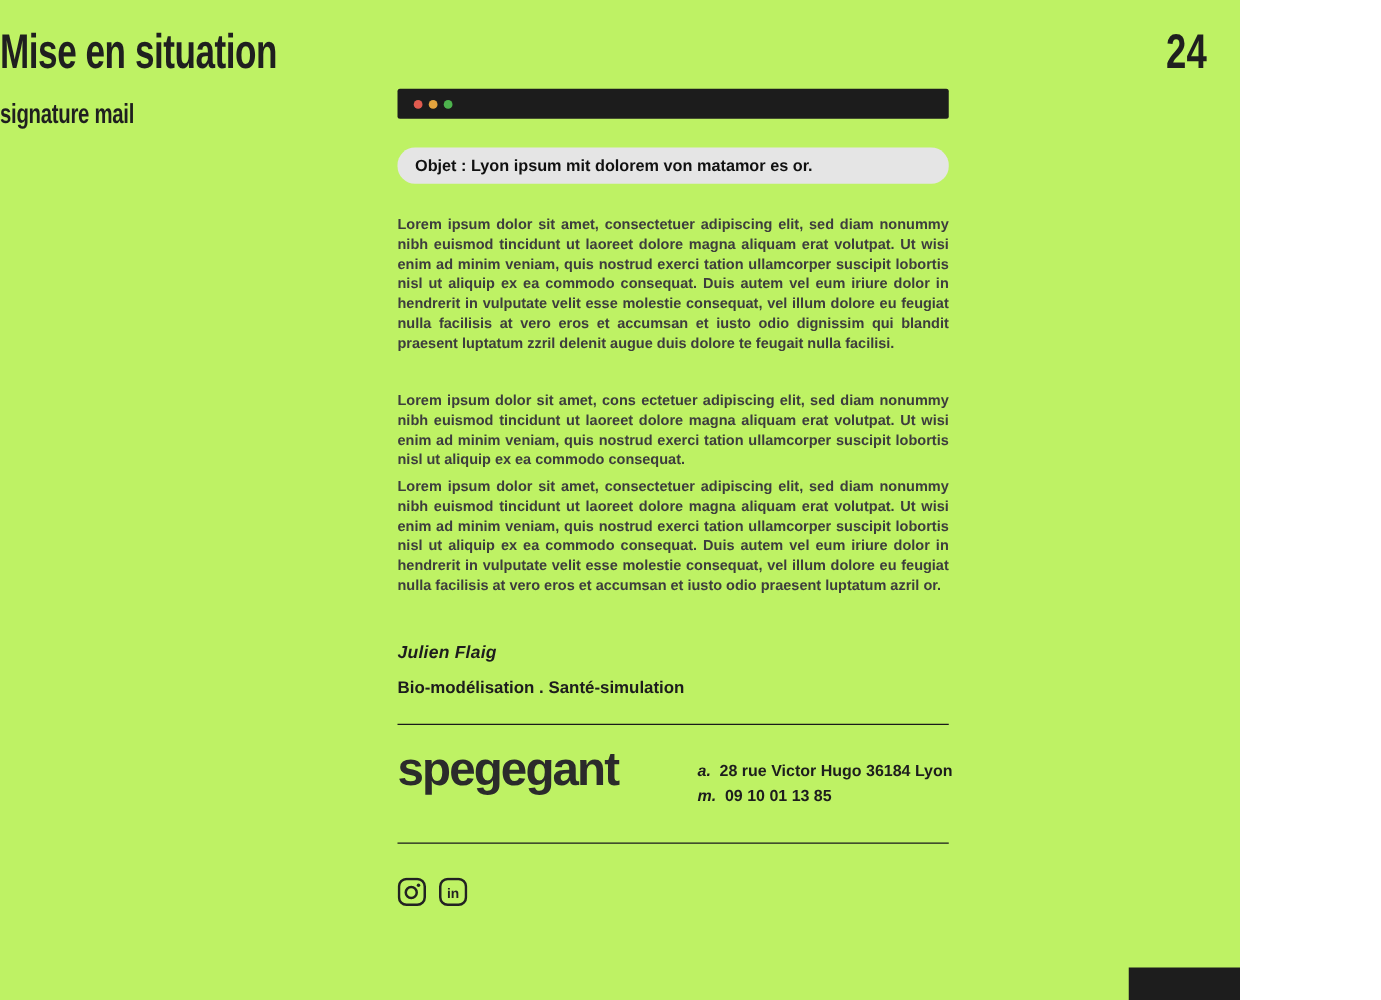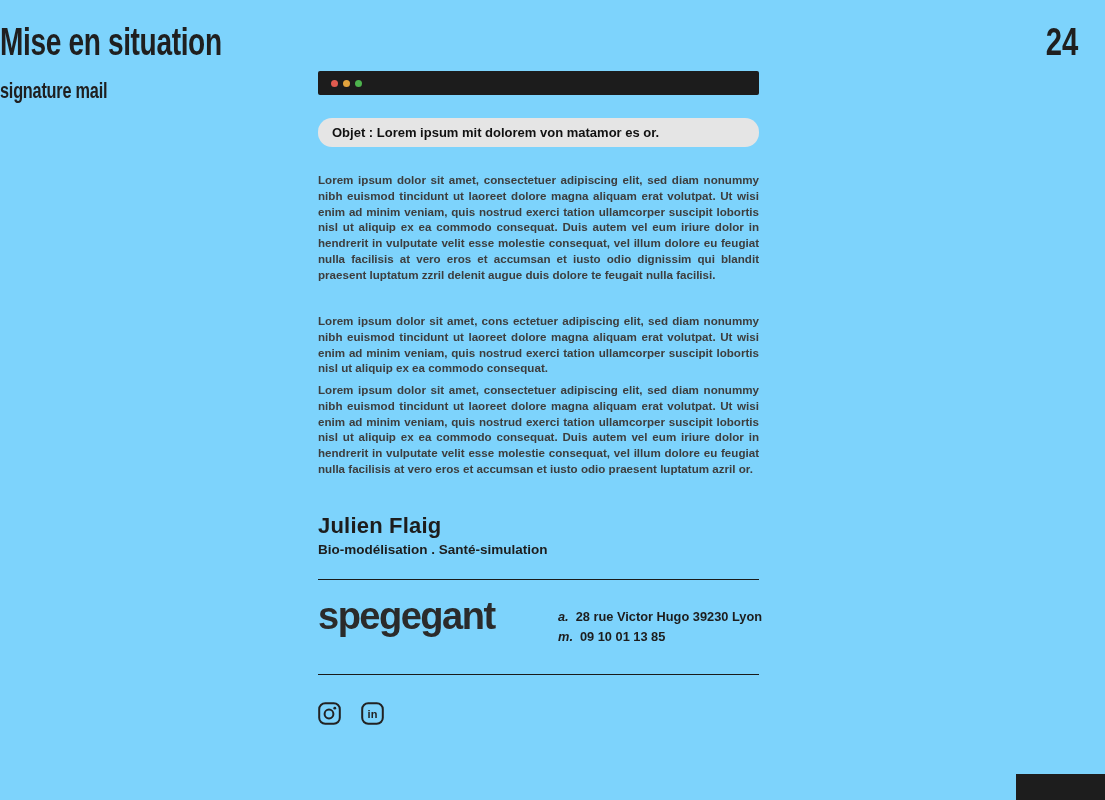--- a/index.html
+++ b/index.html
@@ -1,20 +1,20 @@
 <!DOCTYPE html>
 <html><head>
 <meta charset="utf-8">
 <style>
   * { margin:0; padding:0; box-sizing:border-box; }
   html,body { background:#ffffff; }
   body { font-family:"Liberation Sans", sans-serif; }
   .page {
-    position:relative; width:1105px; height:800px;
-    background:#7dd3fc; overflow:hidden;
+    position:relative; width:992px; height:800px;
+    background:#bef264; overflow:hidden;
   }
 
   
   .page-title {
     position:absolute; left:0; top:20px;
     font-size:39px; font-weight:800; color:#1f1f1f;
     letter-spacing:-0.5px; white-space:nowrap;
     transform:scaleX(0.72); transform-origin:left top;
   }
   .page-number {
@@ -54,21 +54,21 @@
     font-size:11.6px; line-height:15.8px; color:#3d3d3d;
     text-align:justify;
     font-weight:bold;
   }
   .para-1 { top:101px; }
   .para-2 { top:230px;margin-top:12px; }
   .para-3 { top:311px; }
 
   .sig-name {
     position:absolute; left:0; top:442px;
-    font-size:22px; font-weight:700; color:#1d1d1d; letter-spacing:0.2px;
+    font-size:14px; font-weight:700; color:#1d1d1d; letter-spacing:0.2px;font-style:italic;
   }
   .sig-role {
     position:absolute; left:0; top:471px;
     font-size:13.5px; font-weight:700; color:#1d1d1d;
   }
   .rule { position:absolute; left:0; width:441px; border-top:1.5px solid #1a1a1a; }
   .rule-1 { top:508px; }
   .rule-2 { top:603px; }
 
   .brand {
@@ -76,21 +76,21 @@
     font-size:38px; font-weight:800; color:#2b2b2b;
     letter-spacing:-1.5px; line-height:1.1; white-space:nowrap;
   }
   .contact { position:absolute; left:240px; top:536px; width:201px; }
   .contact-row {
     font-size:12.8px; font-weight:700; color:#1d1d1d;
     line-height:20px; white-space:nowrap;
   }
   .contact-label { font-style:italic; font-weight:700; margin-right:7px; }
 
-  .social-row { position:absolute; left:0; top:631px; display:flex; gap:20px; }
+  .social-row { position:absolute; left:0; top:631px; display:flex; gap:10px; }
   .social-btn { width:23px; height:23px; display:block; cursor:pointer; }
 
   
   .corner-block {
     position:absolute; right:0; bottom:0; width:89px; height:26px;
     background:#1d1d1d;
   }
 </style>
 </head>
 <body>
@@ -103,39 +103,39 @@
 
   <div class="email-window">
 
     <div class="titlebar">
       <span class="dot dot-close"></span>
       <span class="dot dot-min"></span>
       <span class="dot dot-zoom"></span>
     </div>
 
     <div class="subject-bar">
-      <span>Objet : Lorem ipsum mit dolorem von matamor es or.</span>
+      <span>Objet : Lyon ipsum mit dolorem von matamor es or.</span>
     </div>
 
     <div class="mail-body">
       <p class="para-1">Lorem ipsum dolor sit amet, consectetuer adipiscing elit, sed diam nonummy nibh euismod tincidunt ut laoreet dolore magna aliquam erat volutpat. Ut wisi enim ad minim veniam, quis nostrud exerci tation ullamcorper suscipit lobortis nisl ut aliquip ex ea commodo consequat. Duis autem vel eum iriure dolor in hendrerit in vulputate velit esse molestie consequat, vel illum dolore eu feugiat nulla facilisis at vero eros et accumsan et iusto odio dignissim qui blandit praesent luptatum zzril delenit augue duis dolore te feugait nulla facilisi.</p>
       <p class="para-2">Lorem ipsum dolor sit amet, cons ectetuer adipiscing elit, sed diam nonummy nibh euismod tincidunt ut laoreet dolore magna aliquam erat volutpat. Ut wisi enim ad minim veniam, quis nostrud exerci tation ullamcorper suscipit lobortis nisl ut aliquip ex ea commodo consequat.</p>
       <p class="para-3">Lorem ipsum dolor sit amet, consectetuer adipiscing elit, sed diam nonummy nibh euismod tincidunt ut laoreet dolore magna aliquam erat volutpat. Ut wisi enim ad minim veniam, quis nostrud exerci tation ullamcorper suscipit lobortis nisl ut aliquip ex ea commodo consequat. Duis autem vel eum iriure dolor in hendrerit in vulputate velit esse molestie consequat, vel illum dolore eu feugiat nulla facilisis at vero eros et accumsan et iusto odio praesent luptatum azril or.</p>
     </div>
 
     <div class="sig-name">Julien Flaig</div>
     <div class="sig-role">Bio-modélisation . Santé-simulation</div>
 
     <div class="rule rule-1"></div>
 
     <div class="brand">spegegant</div>
 
     <div class="contact">
       <div class="contact-row">
-        <span class="contact-label">a.</span><span>28 rue Victor Hugo 39230 Lyon</span>
+        <span class="contact-label">a.</span><span>28 rue Victor Hugo 36184 Lyon</span>
       </div>
       <div class="contact-row">
         <span class="contact-label">m.</span><span>09 10 01 13 85</span>
       </div>
     </div>
 
     <div class="rule rule-2"></div>
 
     <div class="social-row">
       <span class="social-btn">

